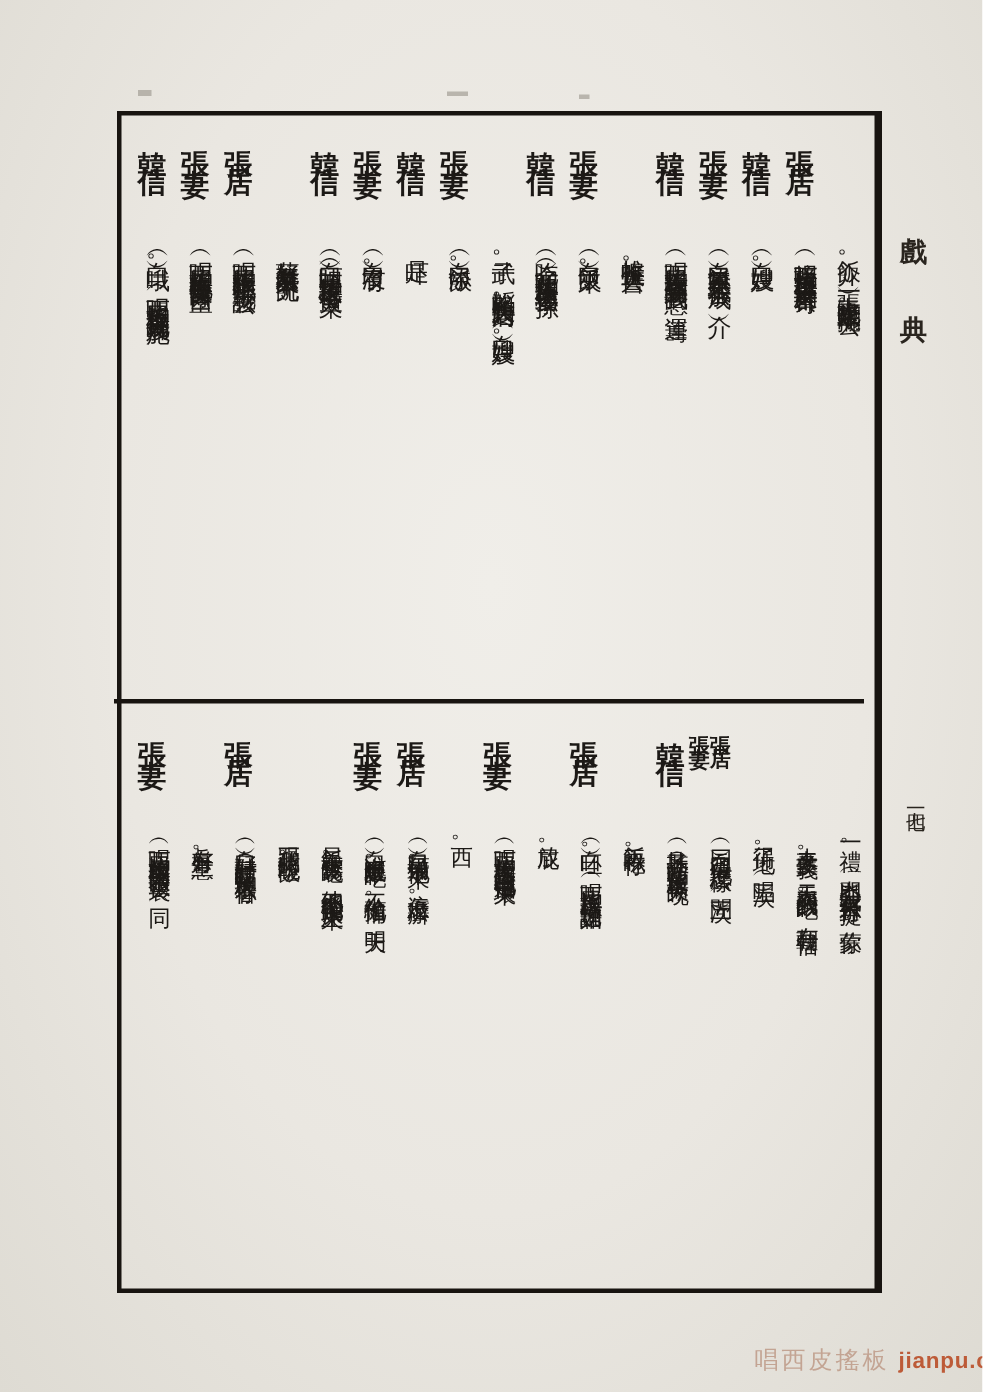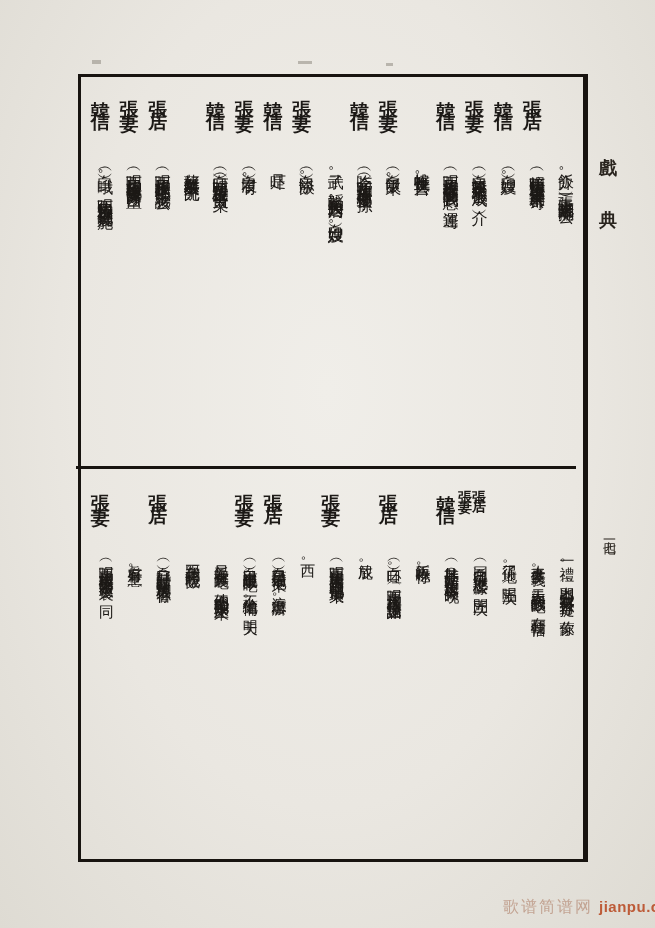--- a/index.html
+++ b/index.html
@@ -180,16 +180,16 @@
         <div class="tcell">（白）好計好計（唱西皮搖板）看你</div>
         <div class="tcell">眞有好主意。</div>
         <div class="tcell">（唱西皮搖板）明天早飯被頭裏。（同</div>
       </div>
   </div>
 
   <div class="margin-title">戲典</div>
   <div class="page-number">七一四</div>
 
   <div class="watermark">
-    <span class="wm-name">歌谱简谱网</span><span class="wm-url">jianpu.cn</span>
+    <span class="wm-name">唱西皮搖板</span><span class="wm-url">jianpu.cn</span>
   </div>
 
 </div>
 
 </body></html>

